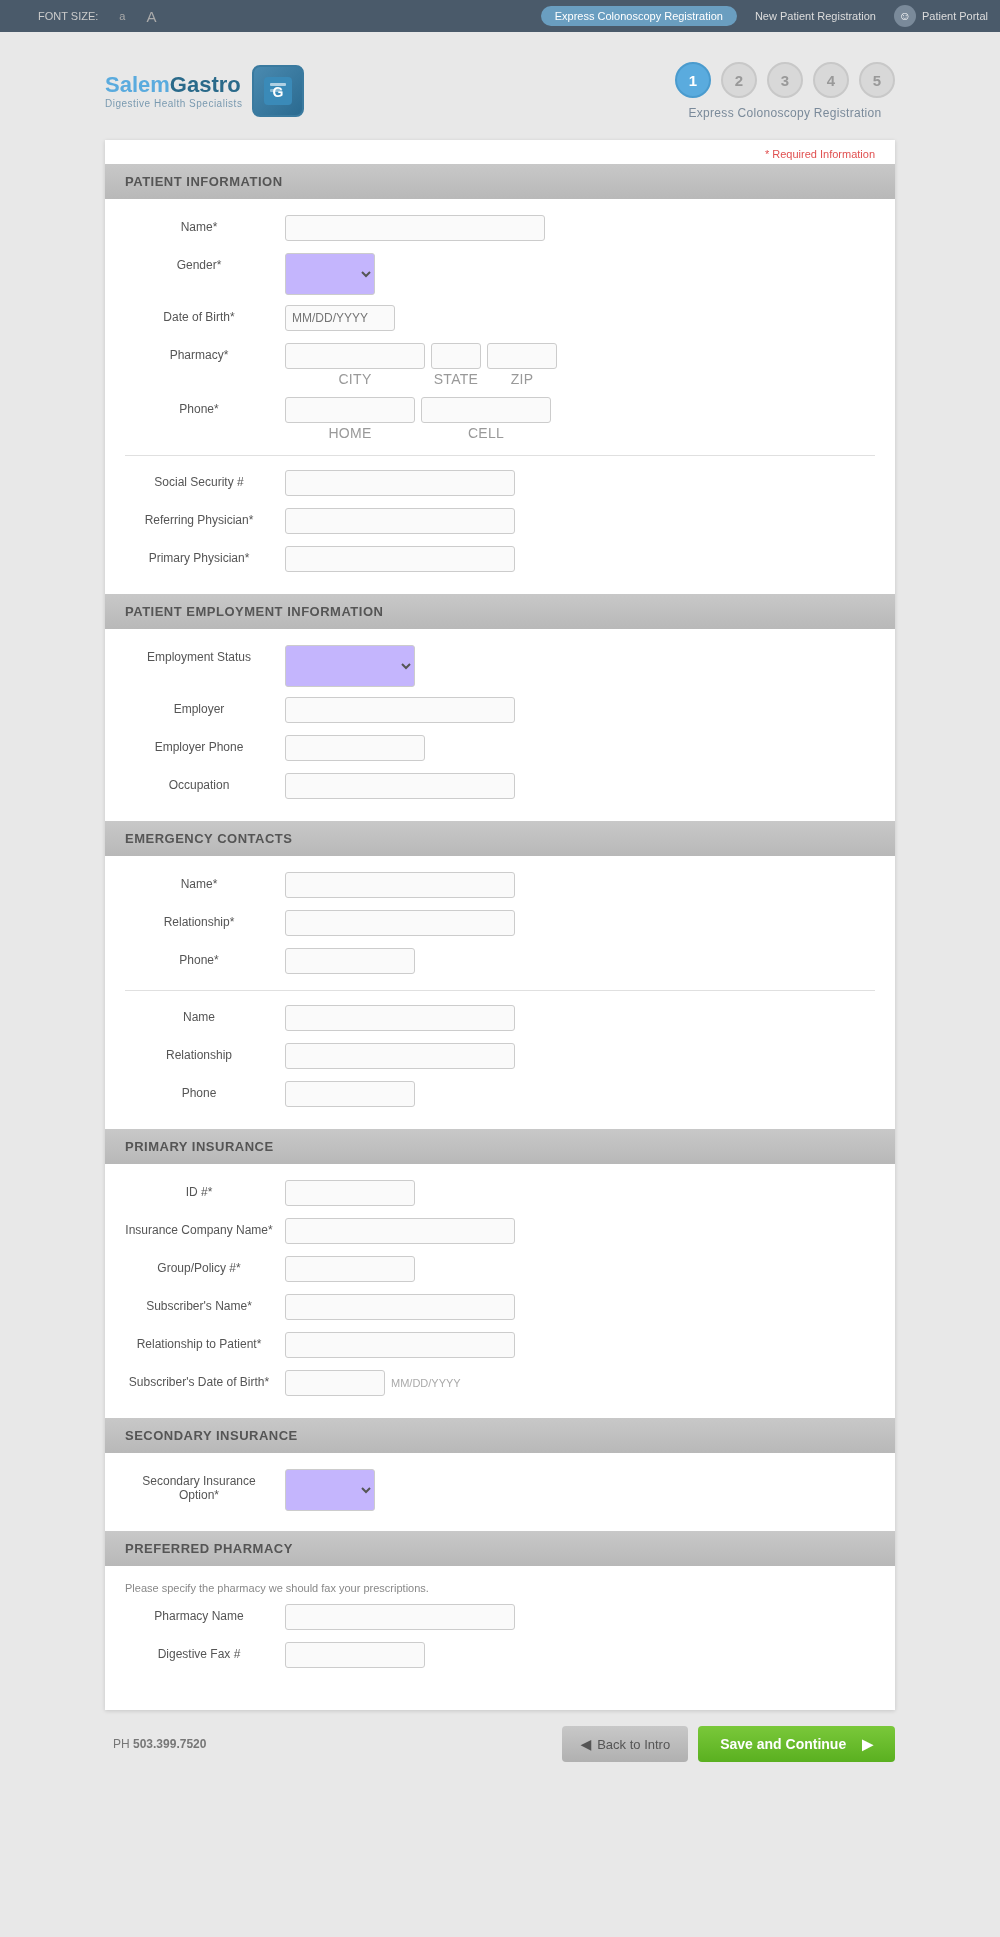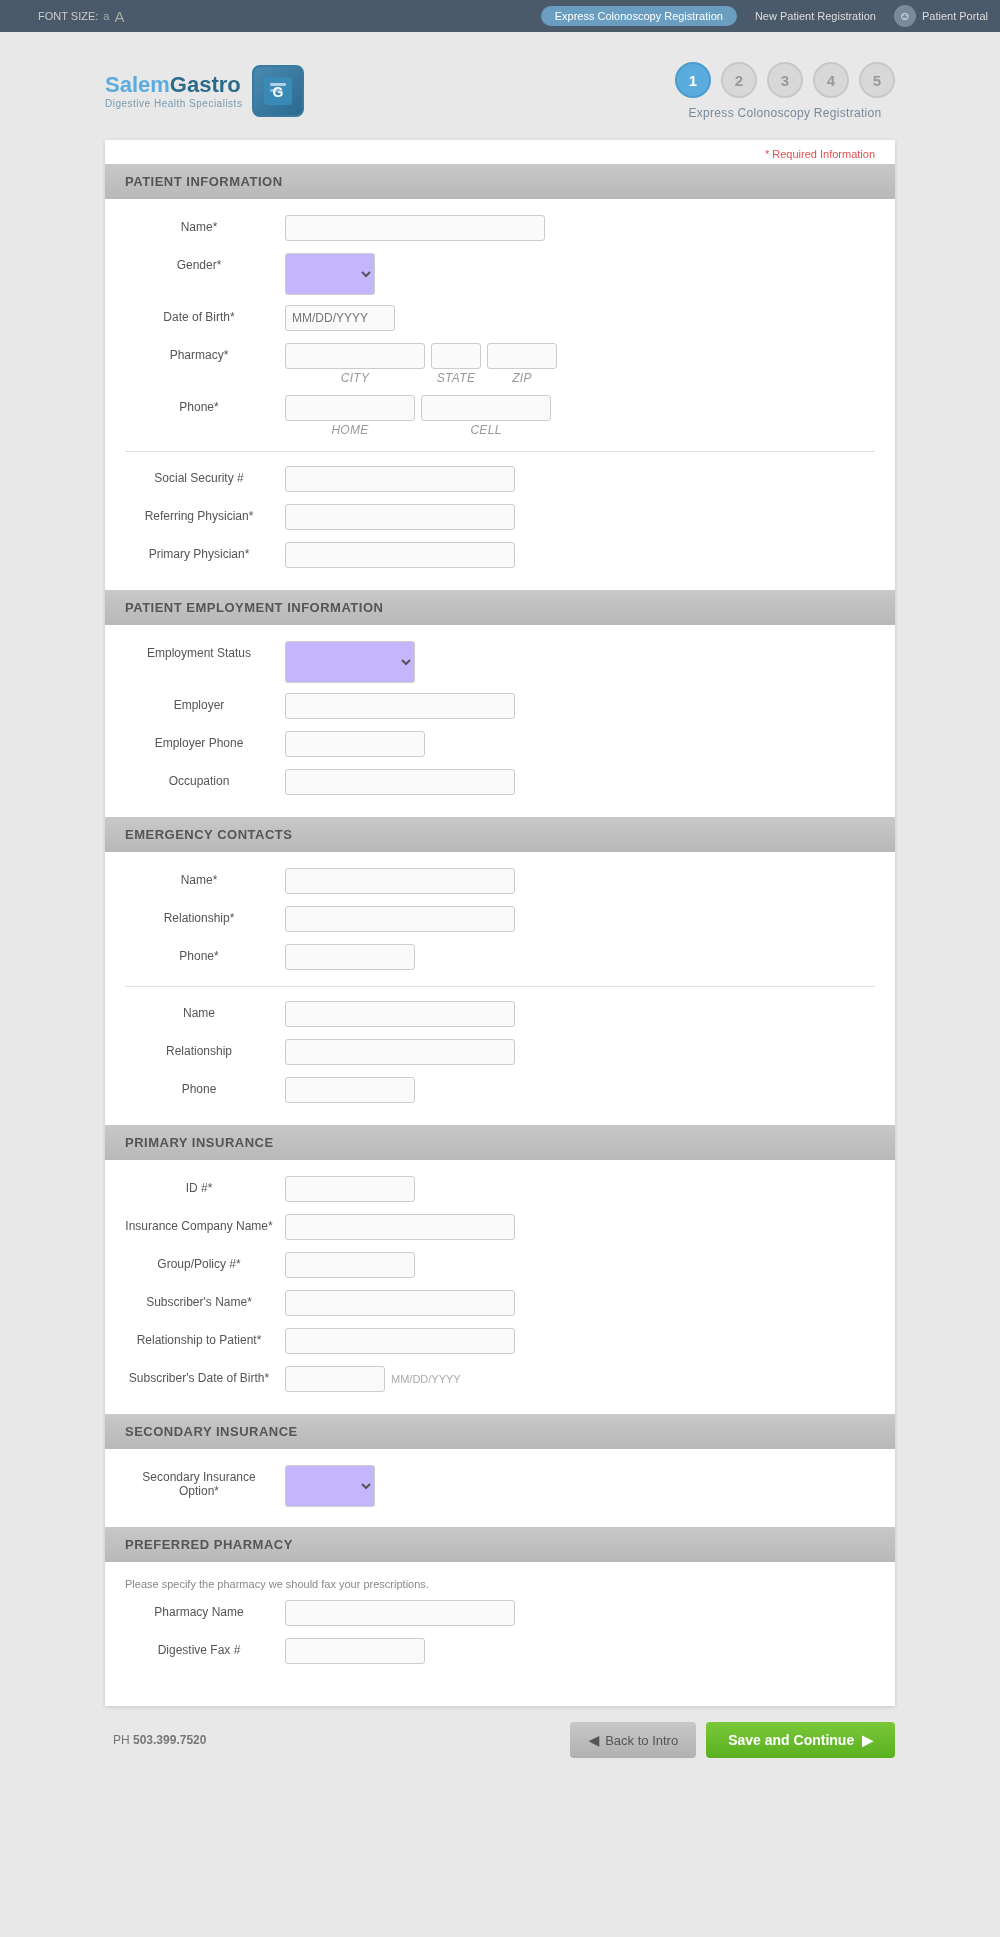--- a/index.html
+++ b/index.html
@@ -16,21 +16,21 @@
       background: #4a5a6a;
       height: 32px;
       display: flex;
       align-items: center;
       padding: 0 12px;
       justify-content: space-between;
     }
     .font-size-controls {
       display: flex;
       align-items: center;
-      gap: 5px;
+      gap: 21px;
       color: #ccc;
       font-size: 11px;
       padding-left: 26px;
     }
     .font-size-controls span { color: #ccc; }
     .font-size-controls .fs-a { font-size: 11px; cursor: pointer; color: #aaa; }
     .font-size-controls .fs-A { font-size: 15px; cursor: pointer; color: #aaa; }
     .top-nav {
       display: flex;
       gap: 4px;
@@ -231,27 +231,26 @@
       border-radius: 3px;
       padding: 20px 6px;
       font-size: 12px;
       color: #555;
       background: #c4b5fd;
       height: 26px;
       outline: none;
       cursor: pointer;
     }
     .sub-label {
-      font-size: 12px;
+      font-size: 14px;
       color: #999;
       text-transform: uppercase;
       margin-top: 2px;
       letter-spacing: 0.3px;
       text-align: center;
-      font-style: italic;
     }
     .sub-label-wrapper {
       display: flex;
       flex-direction: column;
       align-items: center;
     }
 
     
     .address-city { width: 140px; }
     .address-state { width: 50px; }
@@ -305,21 +304,21 @@
       background: linear-gradient(to bottom, #7ac83a, #5ab020);
       color: white;
       border: none;
       padding: 10px 22px;
       border-radius: 4px;
       font-size: 14px;
       font-weight: bold;
       cursor: pointer;
       display: flex;
       align-items: center;
-      gap: 8px;
+      gap: 16px;
     }
     .btn-arrow-left { font-size: 14px; }
     .btn-arrow-right { font-size: 14px; }
 
     .pharmacy-note {
       font-size: 11px;
       color: #888;
       padding: 0 0 10px;
     }
   </style>

